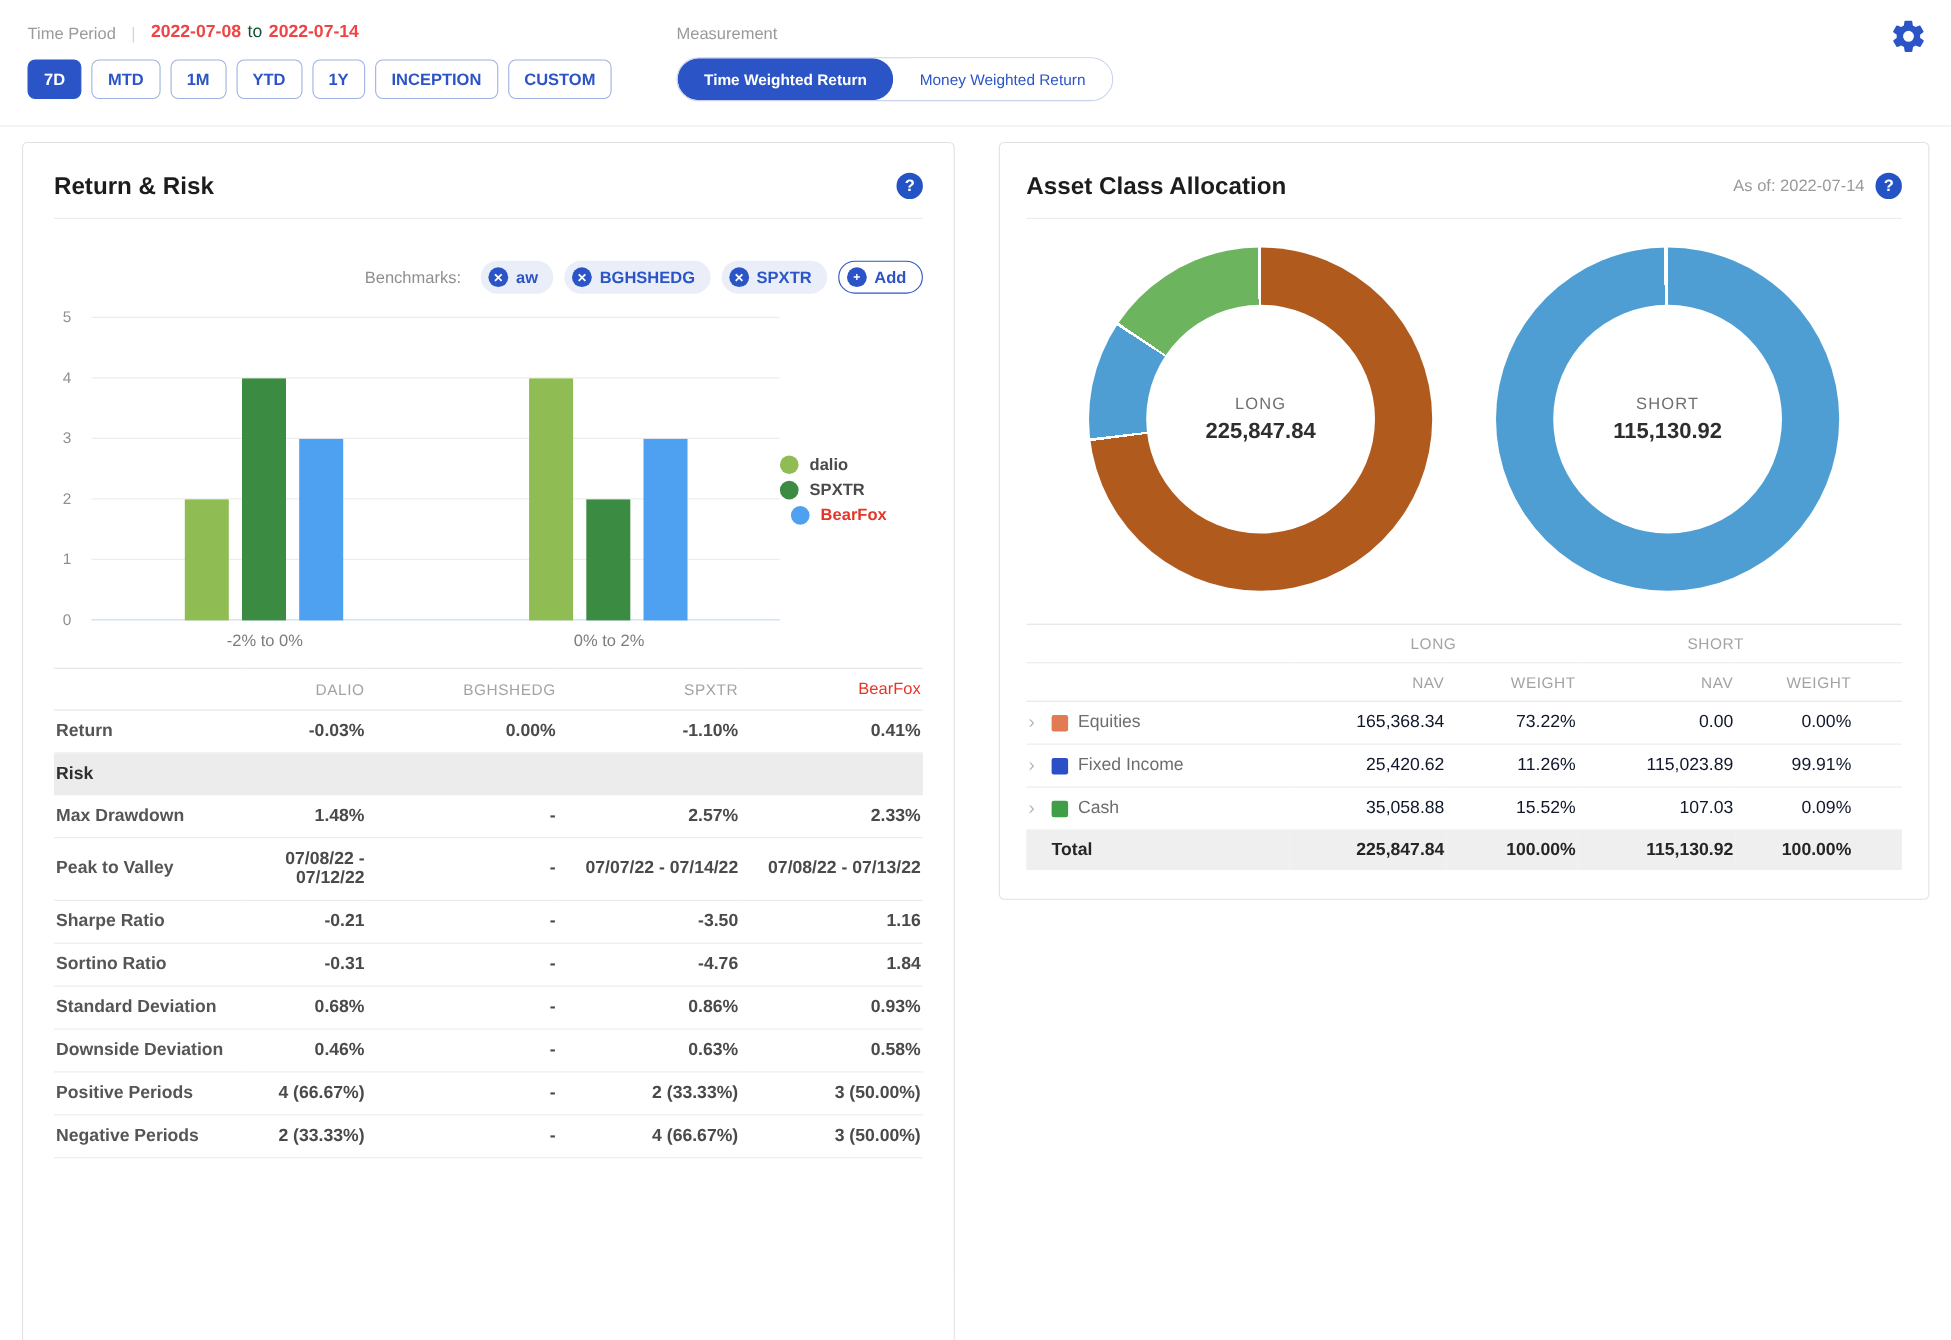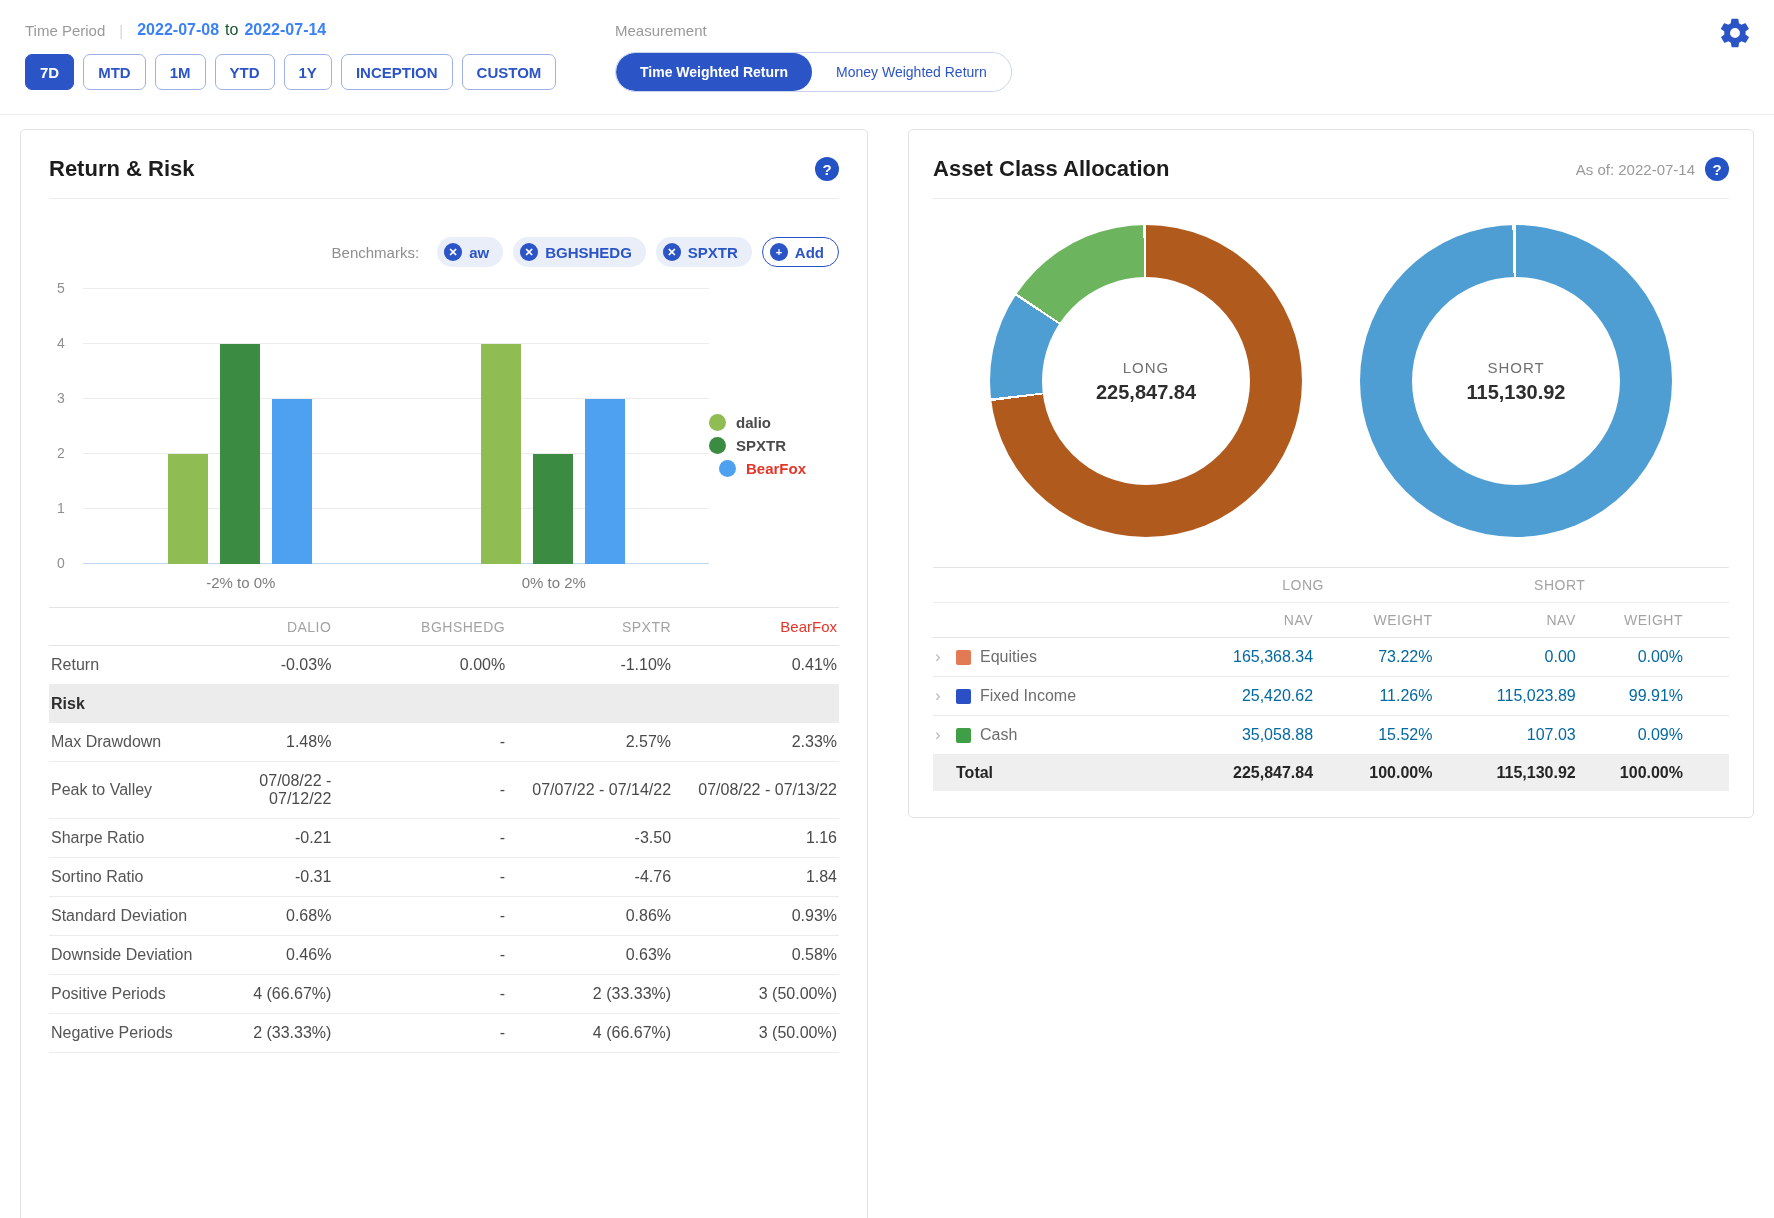--- a/index.html
+++ b/index.html
@@ -6,21 +6,21 @@
   html,body { width:1774px; height:1218px; overflow:hidden; background:#ffffff;
     font-family:"Liberation Sans", sans-serif; color:#4a4a4a; }
 
   
   .topbar { position:relative; padding:18px 25px 22px 25px; border-bottom:1px solid #ebebeb; }
   .topbar-cols { display:flex; }
   .tp-col { width:590px; }
   .label-row { display:flex; align-items:center; font-size:15px; color:#9a9a9a; height:24px; }
   .tp-sep { margin:0 14px; color:#d5d5d5; font-weight:300; }
   .tp-dates { color:#4f4f4f; font-size:16px; }
-  .tp-dates b { font-weight:bold; color:#3b82f6; }
+  .tp-dates b { font-weight:bold; color:#ef4444; }
   .tp-dates .joiner { font-weight:normal; color:#14532d; margin:0 6px; }
   .btn-row { display:flex; gap:9px; margin-top:12px; }
   .pbtn { height:36px; padding:0 14px; font-size:15px; font-weight:bold; color:#2b54c7;
     background:#fff; border:1px solid #9fb1e2; border-radius:7px; cursor:pointer;
     font-family:"Liberation Sans", sans-serif; }
   .pbtn.sel { background:#2b54c7; color:#fff; border-color:#2b54c7; }
   .meas-col { }
   .toggle { display:inline-flex; margin-top:10px; border:1px solid #c9d4ec; border-radius:20px;
     background:#fff; overflow:hidden; }
   .seg { height:38px; display:flex; align-items:center; padding:0 24px; font-size:14px;
@@ -67,38 +67,38 @@
   .leg-item { display:flex; align-items:center; gap:10px; font-size:15px; font-weight:bold; color:#4a4a4a; }
   .leg-dot { width:17px; height:17px; border-radius:50%; flex:0 0 auto; }
   .leg-item.alt { color:#e53528; padding-left:10px; }
 
   
   table { border-collapse:collapse; width:100%; }
   .rr-table { margin-top:16px; font-size:16px; }
   .rr-table th { font-size:14px; font-weight:normal; color:#a3a3a3; text-align:right;
     letter-spacing:0.5px; padding:10px 2px; border-top:1px solid #e4e4e4; border-bottom:1px solid #e4e4e4; }
   .rr-table th.alt-col { color:#e53528; font-size:15px; letter-spacing:0; }
-  .rr-table td { padding:10px 2px; border-bottom:1px solid #ececec; text-align:right; color:#4a4a4a; vertical-align:middle; }
+  .rr-table td { padding:10px 2px; border-bottom:1px solid #ececec; text-align:right; color:#4a4a4a; vertical-align:middle;font-weight:bold; }
   .rr-table td.rowname { text-align:left; color:#555; }
   .rr-table tr.section td { background:#ececec; font-weight:bold; color:#2e2e2e; text-align:left; border-bottom:none; }
 
   
   .donut-row { display:flex; justify-content:space-between; padding:26px 57px 30px 57px; }
   .donut { width:312px; height:312px; border-radius:50%; position:relative; }
   .hole { position:absolute; left:50%; top:50%; transform:translate(-50%,-50%); width:208px; height:208px;
     background:#fff; border-radius:50%; display:flex; flex-direction:column; align-items:center; justify-content:center; gap:5px; }
   .hole .dlabel { font-size:15px; color:#6f6f6f; letter-spacing:1px; }
   .hole .dvalue { font-size:20px; font-weight:bold; color:#2e2e2e; }
 
   
   .al-table { font-size:16px; }
   .al-table th { font-weight:normal; color:#a3a3a3; font-size:14px; letter-spacing:0.5px; text-align:right; padding:9px 2px; }
   .al-table thead tr.grp th { text-align:center; border-top:1px solid #e4e4e4; border-bottom:1px solid #ececec; }
   .al-table thead tr.sub th { border-bottom:1px solid #e4e4e4; }
-  .al-table td { padding:9px 2px; border-bottom:1px solid #ececec; text-align:right; color:#0369a1; }
+  .al-table td { padding:9px 2px; border-bottom:1px solid #ececec; text-align:right; color:#0f172a; }
   .al-table td.nm { text-align:left; color:#6d6d6d; }
   .nm-inner { display:flex; align-items:center; gap:9px; }
   .chev { color:#b9b9b9; font-size:17px; cursor:pointer; width:12px; }
   .sq { width:15px; height:15px; border-radius:2px; flex:0 0 auto; }
   .al-table tr.total td { background:#efefef; font-weight:bold; color:#252525; border-bottom:none; }
   .al-table tr.total td.nm { padding-left:23px; color:#252525; }
   .al-table td:last-child, .al-table th:last-child { padding-right:46px; }
 </style>
 </head>
 <body>

